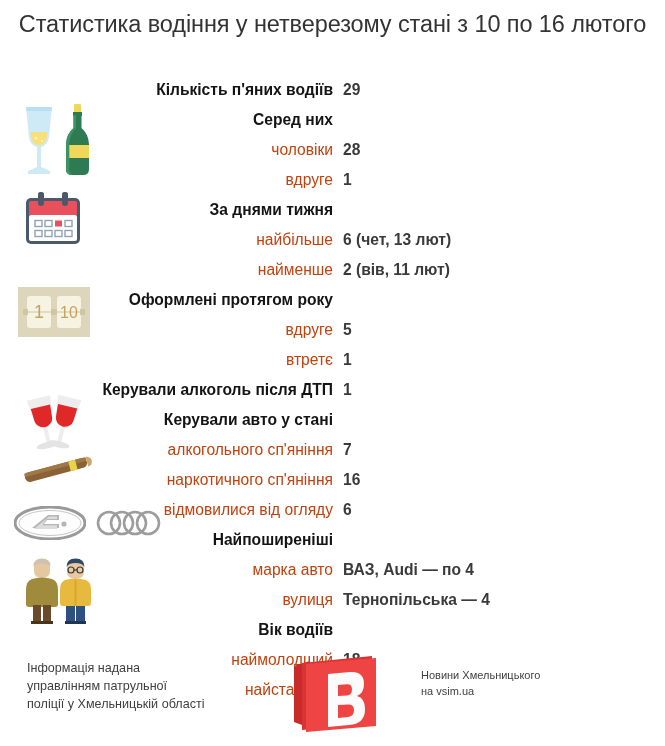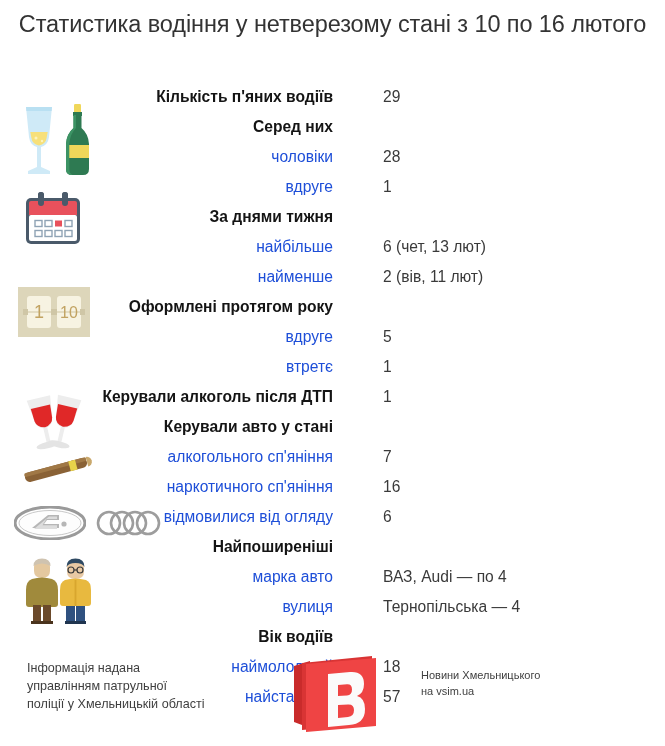--- a/index.html
+++ b/index.html
@@ -41,43 +41,43 @@
   .rows {
     position: absolute;
     top: 75px;
     left: 0;
     width: 665px;
   }
   .row {
     position: relative;
     height: 30px;
     display: flex;
-    align-items: flex-end;
-    gap: 40px;
+    align-items: center;
   }
   .row .label {
     width: 333px;
     text-align: right;
     font-size: 15.6px;
     line-height: 1;
-    color: #1d4ed8;
+    color: #c2410c;
     white-space: nowrap;
     padding-right: 0;
     box-sizing: border-box;
   }
   .row.head .label {
     font-weight: 700;
     color: #141414;
   }
   .row .value {
     margin-left: 10px;
     font-size: 15.6px;
     line-height: 1;
     color: #3a3a3a;
     white-space: nowrap;
+    font-weight: bold;
   }
 
   
   .icon-layer {
     position: absolute;
     top: 0;
     left: 0;
     width: 665px;
     height: 746px;
     pointer-events: none;

